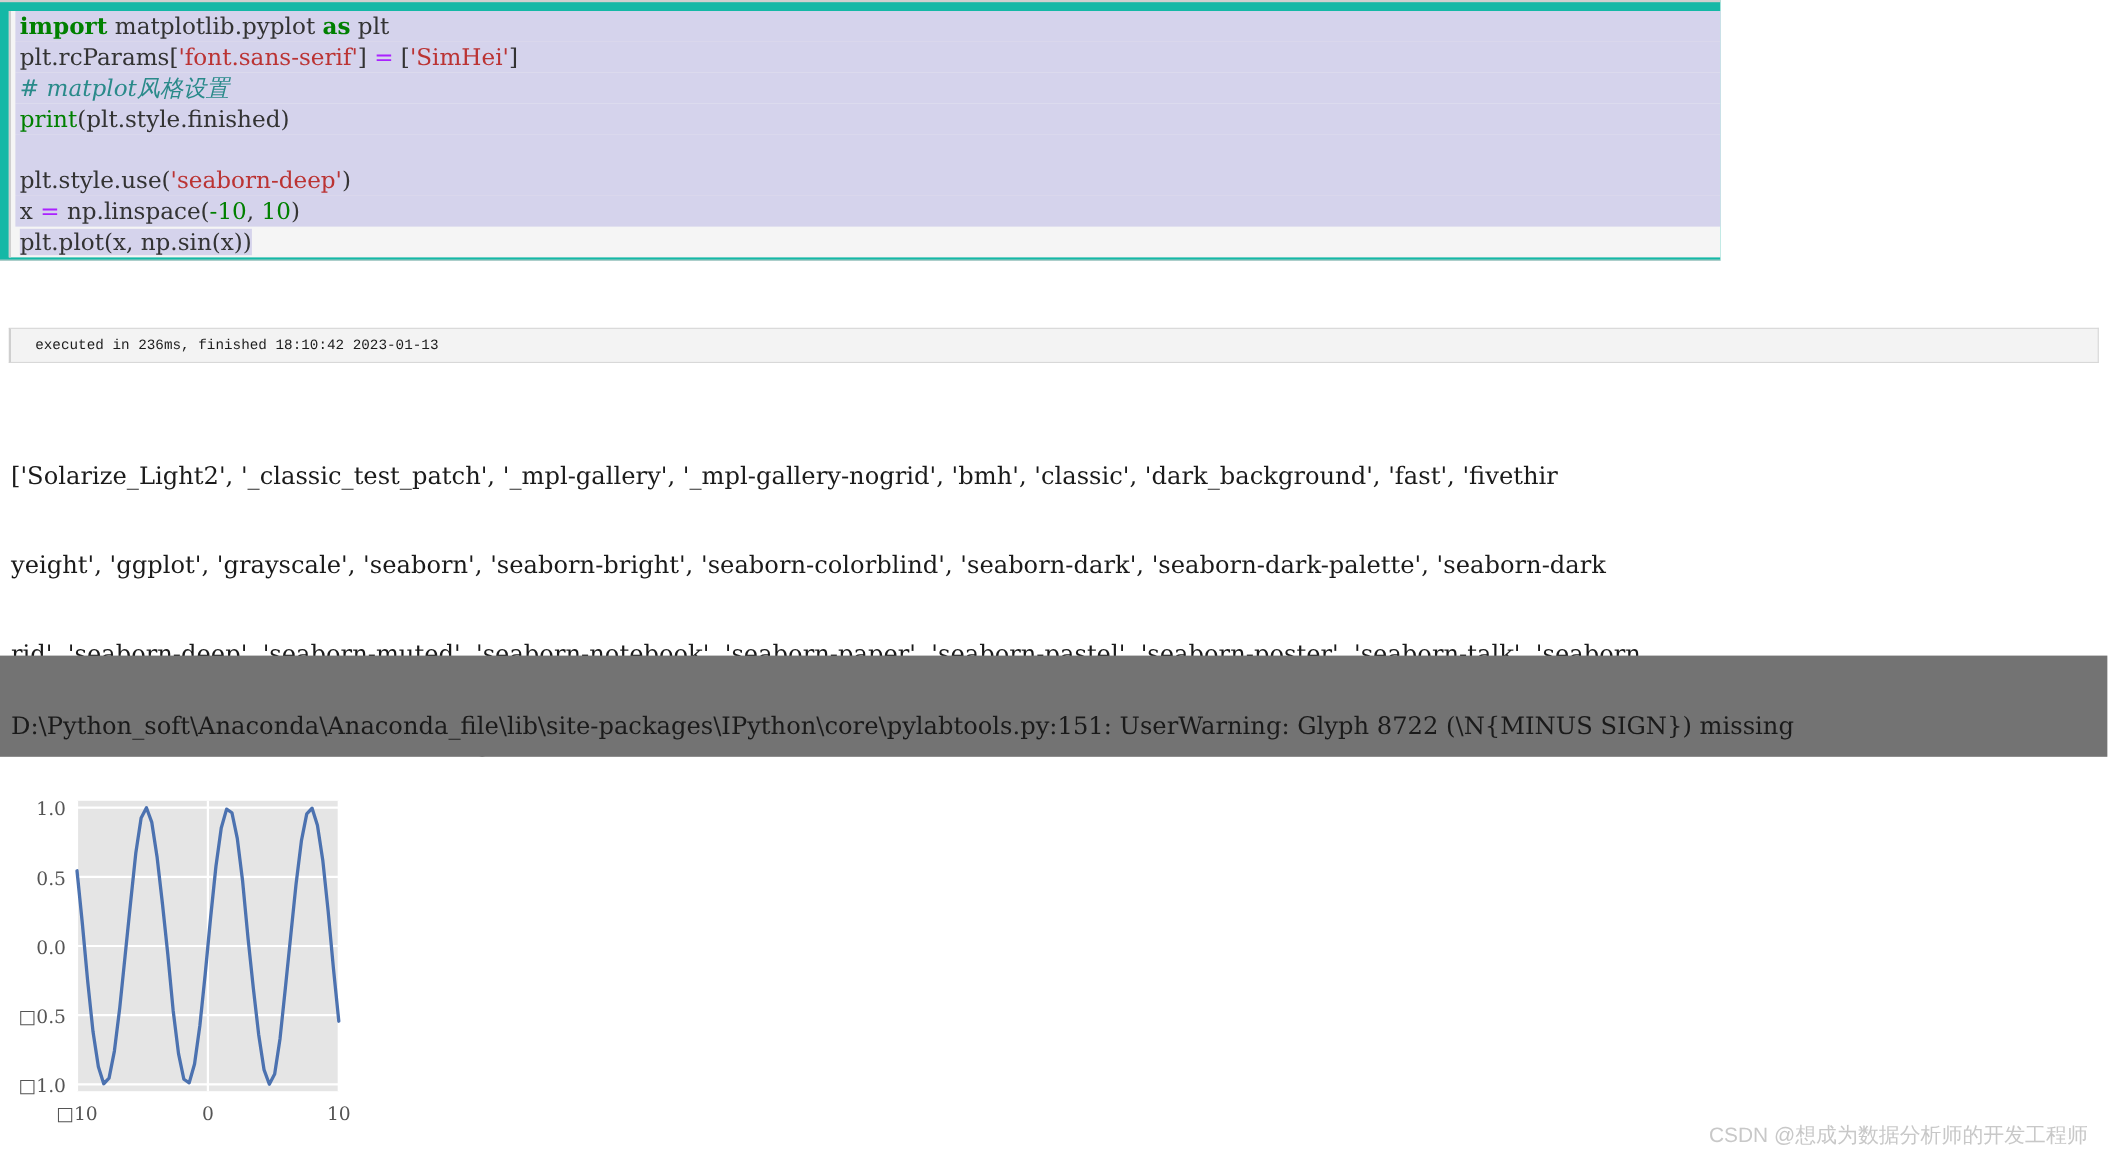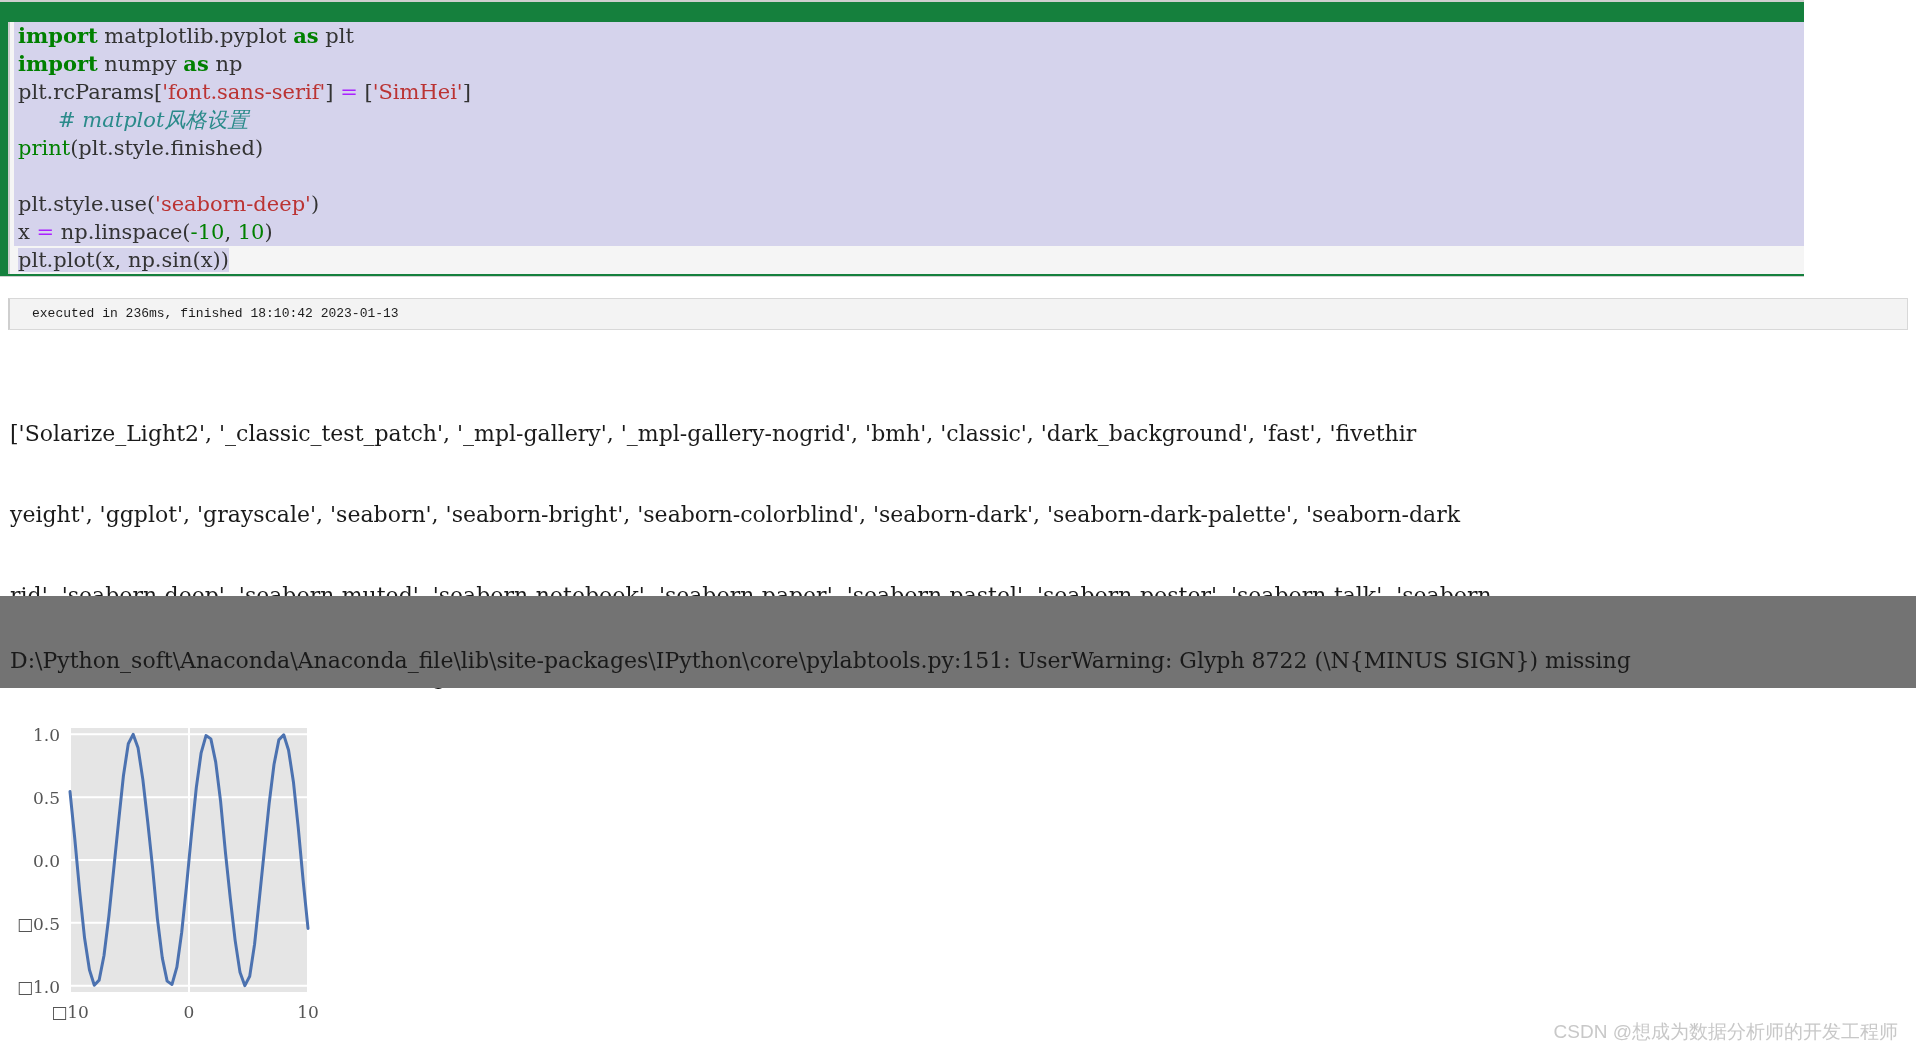--- a/index.html
+++ b/index.html
@@ -7,25 +7,25 @@
     margin: 0; padding: 0;
     width: 1916px; height: 1063px;
     background: #ffffff;
     font-family: "Liberation Serif", "DejaVu Serif", serif;
     overflow: hidden;
   }
   #root { position: relative; width: 1916px; height: 1063px; background:#fff; }
 
   
   .cell-wrap {
-    position: absolute; left: 0; top: 0; width: 1804px;
-    background: #15803d;
+    position: absolute; left: 0; top: 0; width: 1564px;
+    background: #14b8a6;
     border-top: 2px solid #cfcfcf;
     border-bottom: 1px solid #cfcfcf;
-    padding: 20px 0 2px 0;
+    padding: 8px 0 2px 0;
   }
   .cell-inner {
     position: relative;
     margin-left: 8px;
     border-left: 2px solid #cfcfcf;
     background: #f5f5f5;
     padding-left: 4px;
   }
   .code-line {
     position: relative;
@@ -35,21 +35,21 @@
     color: #333;
     white-space: pre;
     background: #d5d3ec;
     padding-left: 4px;
   }
   .code-line.partial { background: transparent; }
   .code-line.partial .sel { background: #d5d3ec; }
   .kw   { color: #008000; font-weight: bold; }
   .fn   { color: #008000; margin-top: 24px; }
   .str  { color: #bb3333; }
-  .cmt  { color: #2a8a8a; font-style: italic; margin-left: 40px; }
+  .cmt  { color: #2a8a8a; font-style: italic; }
   .op   { color: #aa22ff; }
   .num  { color: #008000; }
   .plain{ color: #333; }
 
   
   .exec-bar {
     position: absolute; left: 8px; top: 298px;
     width: 1900px; height: 32px;
     background: #f3f3f3;
     border: 1px solid #d8d8d8;
@@ -97,21 +97,20 @@
 </head>
 <body>
 
 <div id="root">
 
   <div class="cell-wrap">
     <div class="cell-inner">
 
       <div class="code-line"><span class="kw">import</span><span class="plain"> matplotlib.pyplot </span><span class="kw">as</span><span class="plain"> plt</span></div>
 
-      <div class="code-line"><span class="kw">import</span><span class="plain"> numpy </span><span class="kw">as</span><span class="plain"> np</span></div>
 
       <div class="code-line"><span class="plain">plt.rcParams[</span><span class="str">'font.sans-serif'</span><span class="plain">] </span><span class="op">=</span><span class="plain"> [</span><span class="str">'SimHei'</span><span class="plain">]</span></div>
 
       <div class="code-line"><span class="cmt"># matplot风格设置</span></div>
 
       <div class="code-line"><span class="fn">print</span><span class="plain">(plt.style.finished)</span></div>
 
       <div class="code-line">&nbsp;</div>
 
       <div class="code-line"><span class="plain">plt.style.use(</span><span class="str">'seaborn-deep'</span><span class="plain">)</span></div>

